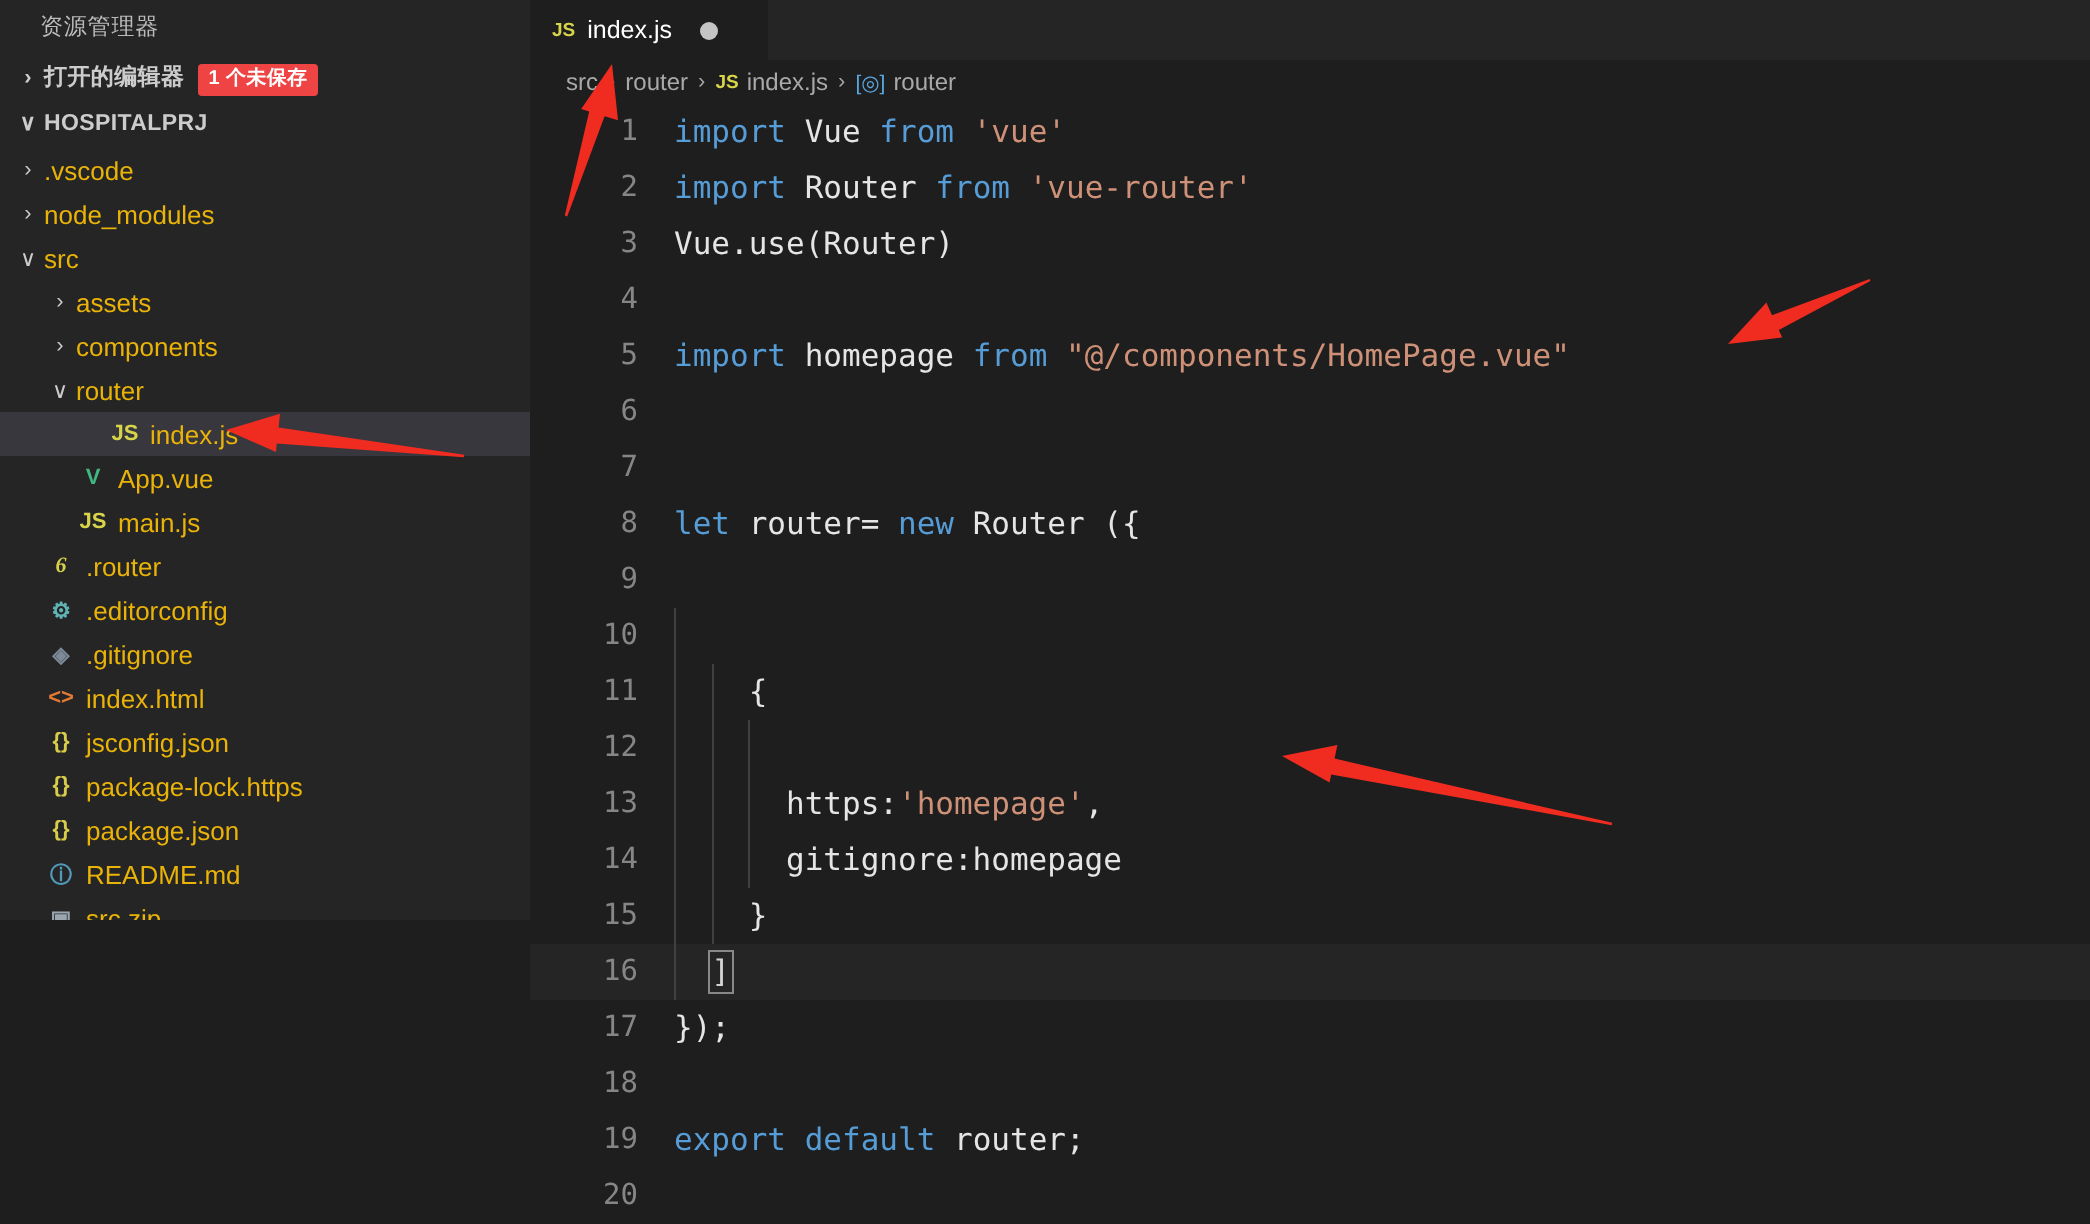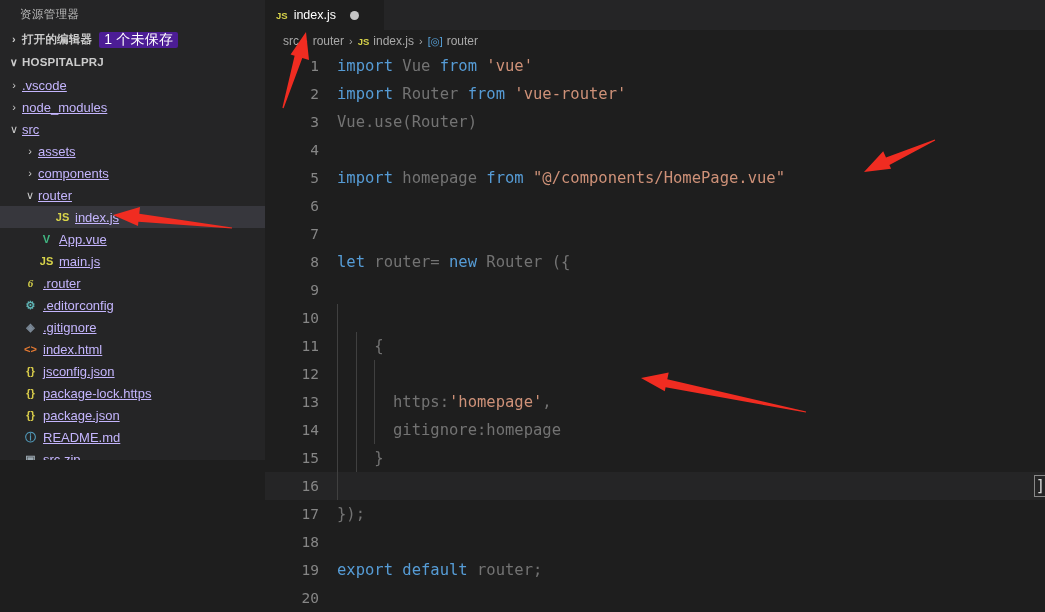--- a/index.html
+++ b/index.html
@@ -35,22 +35,22 @@
     padding-left: 6px;
     letter-spacing: .2px;
   }
   .section-head.project { background: #252526; }
   .chev {
     width: 16px; text-align: center;
     font-size: 11px; color: #cccccc;
     display: inline-block; flex: 0 0 16px;
   }
   .badge {
-    background: #4c1d95; color: #fff;
-    font-size: 14px; font-weight: normal;
+    background: #ef4444; color: #fff;
+    font-size: 10px; font-weight: bold;
     border-radius: 2px;
     padding: 1px 5px 2px 5px;
     margin-left: 7px;
     line-height: 13px;
   }
   .tree { font-size: 13px; }
   .row {
     height: 22px; display: flex; align-items: center;
     white-space: nowrap; color: #cfcfcf;
     font-size: 13px;
@@ -58,21 +58,21 @@
   .row.selected { background: #37373d; }
   .row .twisty {
     flex: 0 0 16px; width: 16px; text-align: center;
     font-size: 11px; color: #cccccc;
   }
   .row .ficon {
     flex: 0 0 17px; width: 17px; text-align: center;
     font-size: 11px; font-weight: bold;
     margin-right: 4px;
   }
-  .row .label { color: #c4b5fd; text-decoration: underline; }
+  .row .label { color: #eab308; }
   .ic-js { color: #d8d44a; font-size: 9.5px; font-family: "Liberation Sans", sans-serif; }
   .ic-vue { color: #41b883; font-size: 13px; }
   .ic-babel { color: #d6d14a; font-style: italic; font-size: 13px; font-family: "Liberation Serif", serif; }
   .ic-gear { color: #5fb3b3; font-size: 12px; }
   .ic-git { color: #7d8b99; font-size: 12px; }
   .ic-html { color: #e37933; font-size: 11px; }
   .ic-json { color: #d8cc4a; font-size: 11px; }
   .ic-md { color: #519aba; font-size: 12px; }
   .ic-zip { color: #9aa7b0; font-size: 12px; }
   .ic-webpack { color: #4f9fd1; font-size: 12px; }
@@ -104,30 +104,30 @@
   #breadcrumb .bc-sym { color: #5aa7e0; font-size: 10.5px; margin-right: 4px; }
 
   
   #code {
     position: relative;
     font-family: "DejaVu Sans Mono", monospace;
     font-size: 15.5px;
     line-height: 28px;
   }
   .cline { display: flex; height: 28px; align-items: center; position: relative; }
-  .cline.current { background: #252526; justify-content: space-between; }
+  .cline.current { background: #252526; }
   .lnum {
     flex: 0 0 72px; width: 72px;
     text-align: right; padding-right: 18px;
     color: #868686; font-size: 14.5px;
   }
   .ctext { white-space: pre; color: #d4d4d4; position: relative; }
   .kw   { color: #569cd6; }
   .str  { color: #ce9178; }
-  .plain{ color: #737373; }
+  .plain{ color: #e5e5e5; }
   .bmatch { outline: 1px solid #888; outline-offset: 1px; }
   .guide {
     position: absolute; width: 1px; background: #404040;
     left: 0; top: 0; height: 28px;
   }
 
   #watermark {
     position: absolute; right: 12px; bottom: 7px;
     color: #8e8e8e; font-size: 13px;
     font-family: "Liberation Sans", sans-serif;

